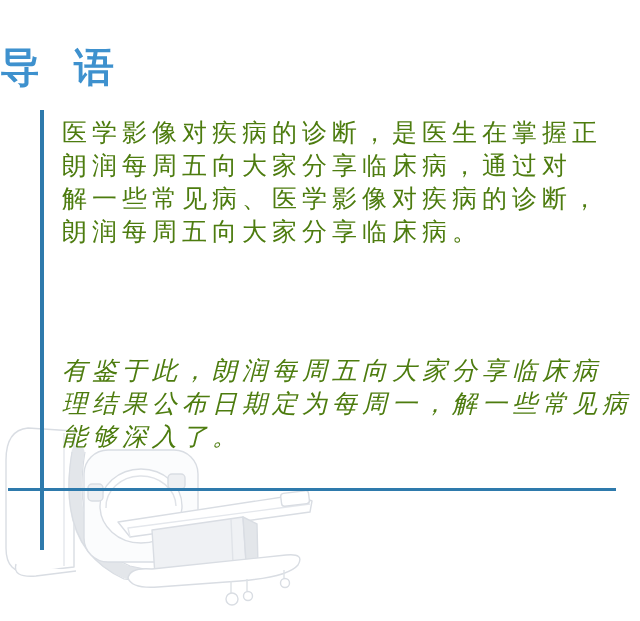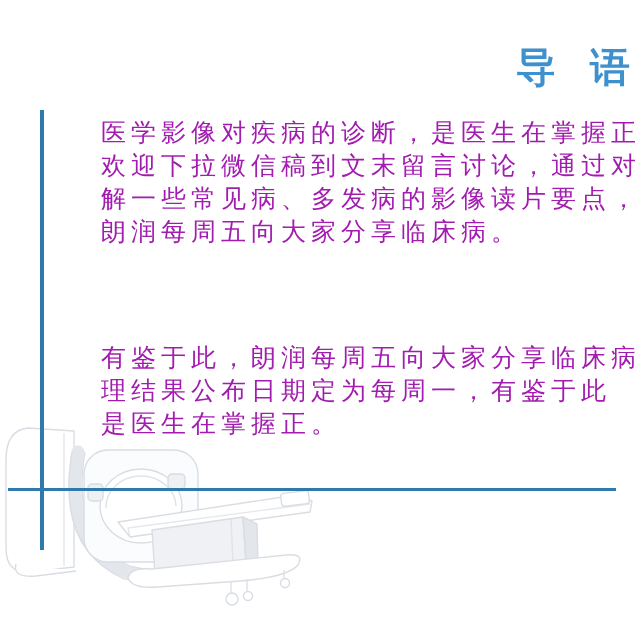--- a/index.html
+++ b/index.html
@@ -14,21 +14,21 @@
     height: 621px;
     background: #ffffff;
     overflow: hidden;
   }
   .page-title {
     position: absolute;
     top: 40px;
     left: 0;
     right: 0;
     margin: 0;
-    text-align: right;
+    text-align: left;
     font-size: 40px;
     font-weight: bold;
     letter-spacing: 10px;
     color: #3e91ce;
     z-index: 3;
   }
   .vrule {
     position: absolute;
     left: 40px;
     top: 110px;
@@ -46,29 +46,28 @@
     background: #2e7aac;
     z-index: 2;
   }
   .paragraph {
     position: absolute;
     left: 62px;
     width: 545px;
     z-index: 3;
   }
   .paragraph-1 { top: 116px; }
-  .paragraph-2 { top: 341px; }
+  .paragraph-2 { top: 354px; font-style: italic; }
   .text-line {
     height: 33px;
     line-height: 33px;
     font-size: 25px;
     letter-spacing: 5px;
-    color: #a21caf;
+    color: #4d7c0f;
     white-space: nowrap;
-    margin-left: 39px;
   }
   .scanner {
     position: absolute;
     left: 0px;
     top: 416px;
     width: 330px;
     height: 202px;
     z-index: 1;
   }
 </style>
@@ -110,24 +109,24 @@
     <circle cx="232" cy="183" r="6" fill="#ffffff"></circle>
     <circle cx="248" cy="180" r="4.5" fill="#ffffff"></circle>
     <circle cx="285" cy="167" r="4.5" fill="#ffffff"></circle>
   </svg>
 
   <div class="vrule"></div>
   <div class="hrule"></div>
 
   <div class="paragraph paragraph-1">
     <div class="text-line">医学影像对疾病的诊断，是医生在掌握正</div>
-    <div class="text-line">欢迎下拉微信稿到文末留言讨论，通过对</div>
-    <div class="text-line">解一些常见病、多发病的影像读片要点，</div>
+    <div class="text-line">朗润每周五向大家分享临床病，通过对</div>
+    <div class="text-line">解一些常见病、医学影像对疾病的诊断，</div>
     <div class="text-line">朗润每周五向大家分享临床病。</div>
   </div>
 
   <div class="paragraph paragraph-2">
     <div class="text-line">有鉴于此，朗润每周五向大家分享临床病</div>
-    <div class="text-line">理结果公布日期定为每周一，有鉴于此</div>
-    <div class="text-line">是医生在掌握正。</div>
+    <div class="text-line">理结果公布日期定为每周一，解一些常见病</div>
+    <div class="text-line">能够深入了。</div>
   </div>
 
 </div>
 
 </body></html>

